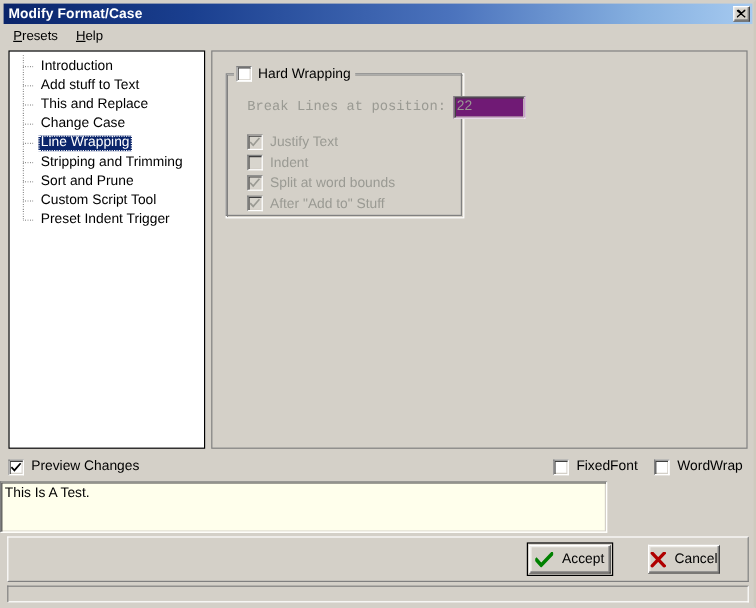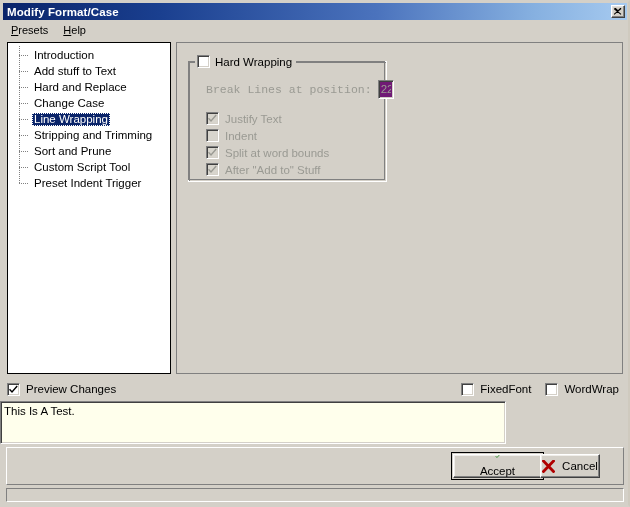--- a/index.html
+++ b/index.html
@@ -245,21 +245,21 @@
     height: 20px;
   }
   .breakrow-label {
     font-size: 11.5px;
     color: #9a9a93;
     white-space: nowrap;
     font-family: Liberation Mono, monospace;
   }
   .break-input {
     margin-left: 6px;
-    width: 16px; height: 19px;
+    width: 60px; height: 19px;
     background: #701a75;
     border: 1px solid #808080;
     border-right-color: #ffffff;
     border-bottom-color: #ffffff;
     box-shadow: inset 1px 1px 0 #404040, inset -1px -1px 0 #d4d0c8;
     box-sizing: border-box;
     font-size: 11.5px;
     color: #9a9a93;
     font-family: "Liberation Sans", sans-serif;
     padding: 1px 2px;
@@ -379,21 +379,21 @@
         <div class="tree-row">
           <span class="tree-connector"></span>
           <span class="tree-label">Introduction</span>
         </div>
         <div class="tree-row">
           <span class="tree-connector"></span>
           <span class="tree-label">Add stuff to Text</span>
         </div>
         <div class="tree-row">
           <span class="tree-connector"></span>
-          <span class="tree-label">Hard and Replace</span>
+          <span class="tree-label">This and Replace</span>
         </div>
         <div class="tree-row">
           <span class="tree-connector"></span>
           <span class="tree-label">Change Case</span>
         </div>
         <div class="tree-row selected">
           <span class="tree-connector"></span>
           <span class="tree-label">Line Wrapping</span>
         </div>
         <div class="tree-row">
@@ -480,21 +480,21 @@
         <span class="cb-label">WordWrap</span>
       </span>
     </span>
   </div>
 
   <div class="preview">
     <div class="preview-line">This Is A Test.</div>
   </div>
 
   <div class="btnpanel">
-    <div class="btn default" style="left:446px; top:6px; width:89px;flex-direction:column;">
+    <div class="btn default" style="left:434px; top:6px; width:68px;">
       <svg width="15" height="13" viewBox="0 0 15 13" aria-hidden="true">
         <path d="M1 6.5 L5 11 L14 1.5" stroke="#008000" stroke-width="3" fill="none" stroke-linecap="square"></path>
       </svg>
       <span class="btn-label">Accept</span>
     </div>
     <div class="btn" style="left:533px; top:6px; width:60px;">
       <svg width="13" height="13" viewBox="0 0 13 13" aria-hidden="true">
         <path d="M1.5 1 L11.5 11.5 M11.5 1 L1.5 11.5" stroke="#b00000" stroke-width="2.8" fill="none" stroke-linecap="square"></path>
       </svg>
       <span class="btn-label">Cancel</span>

